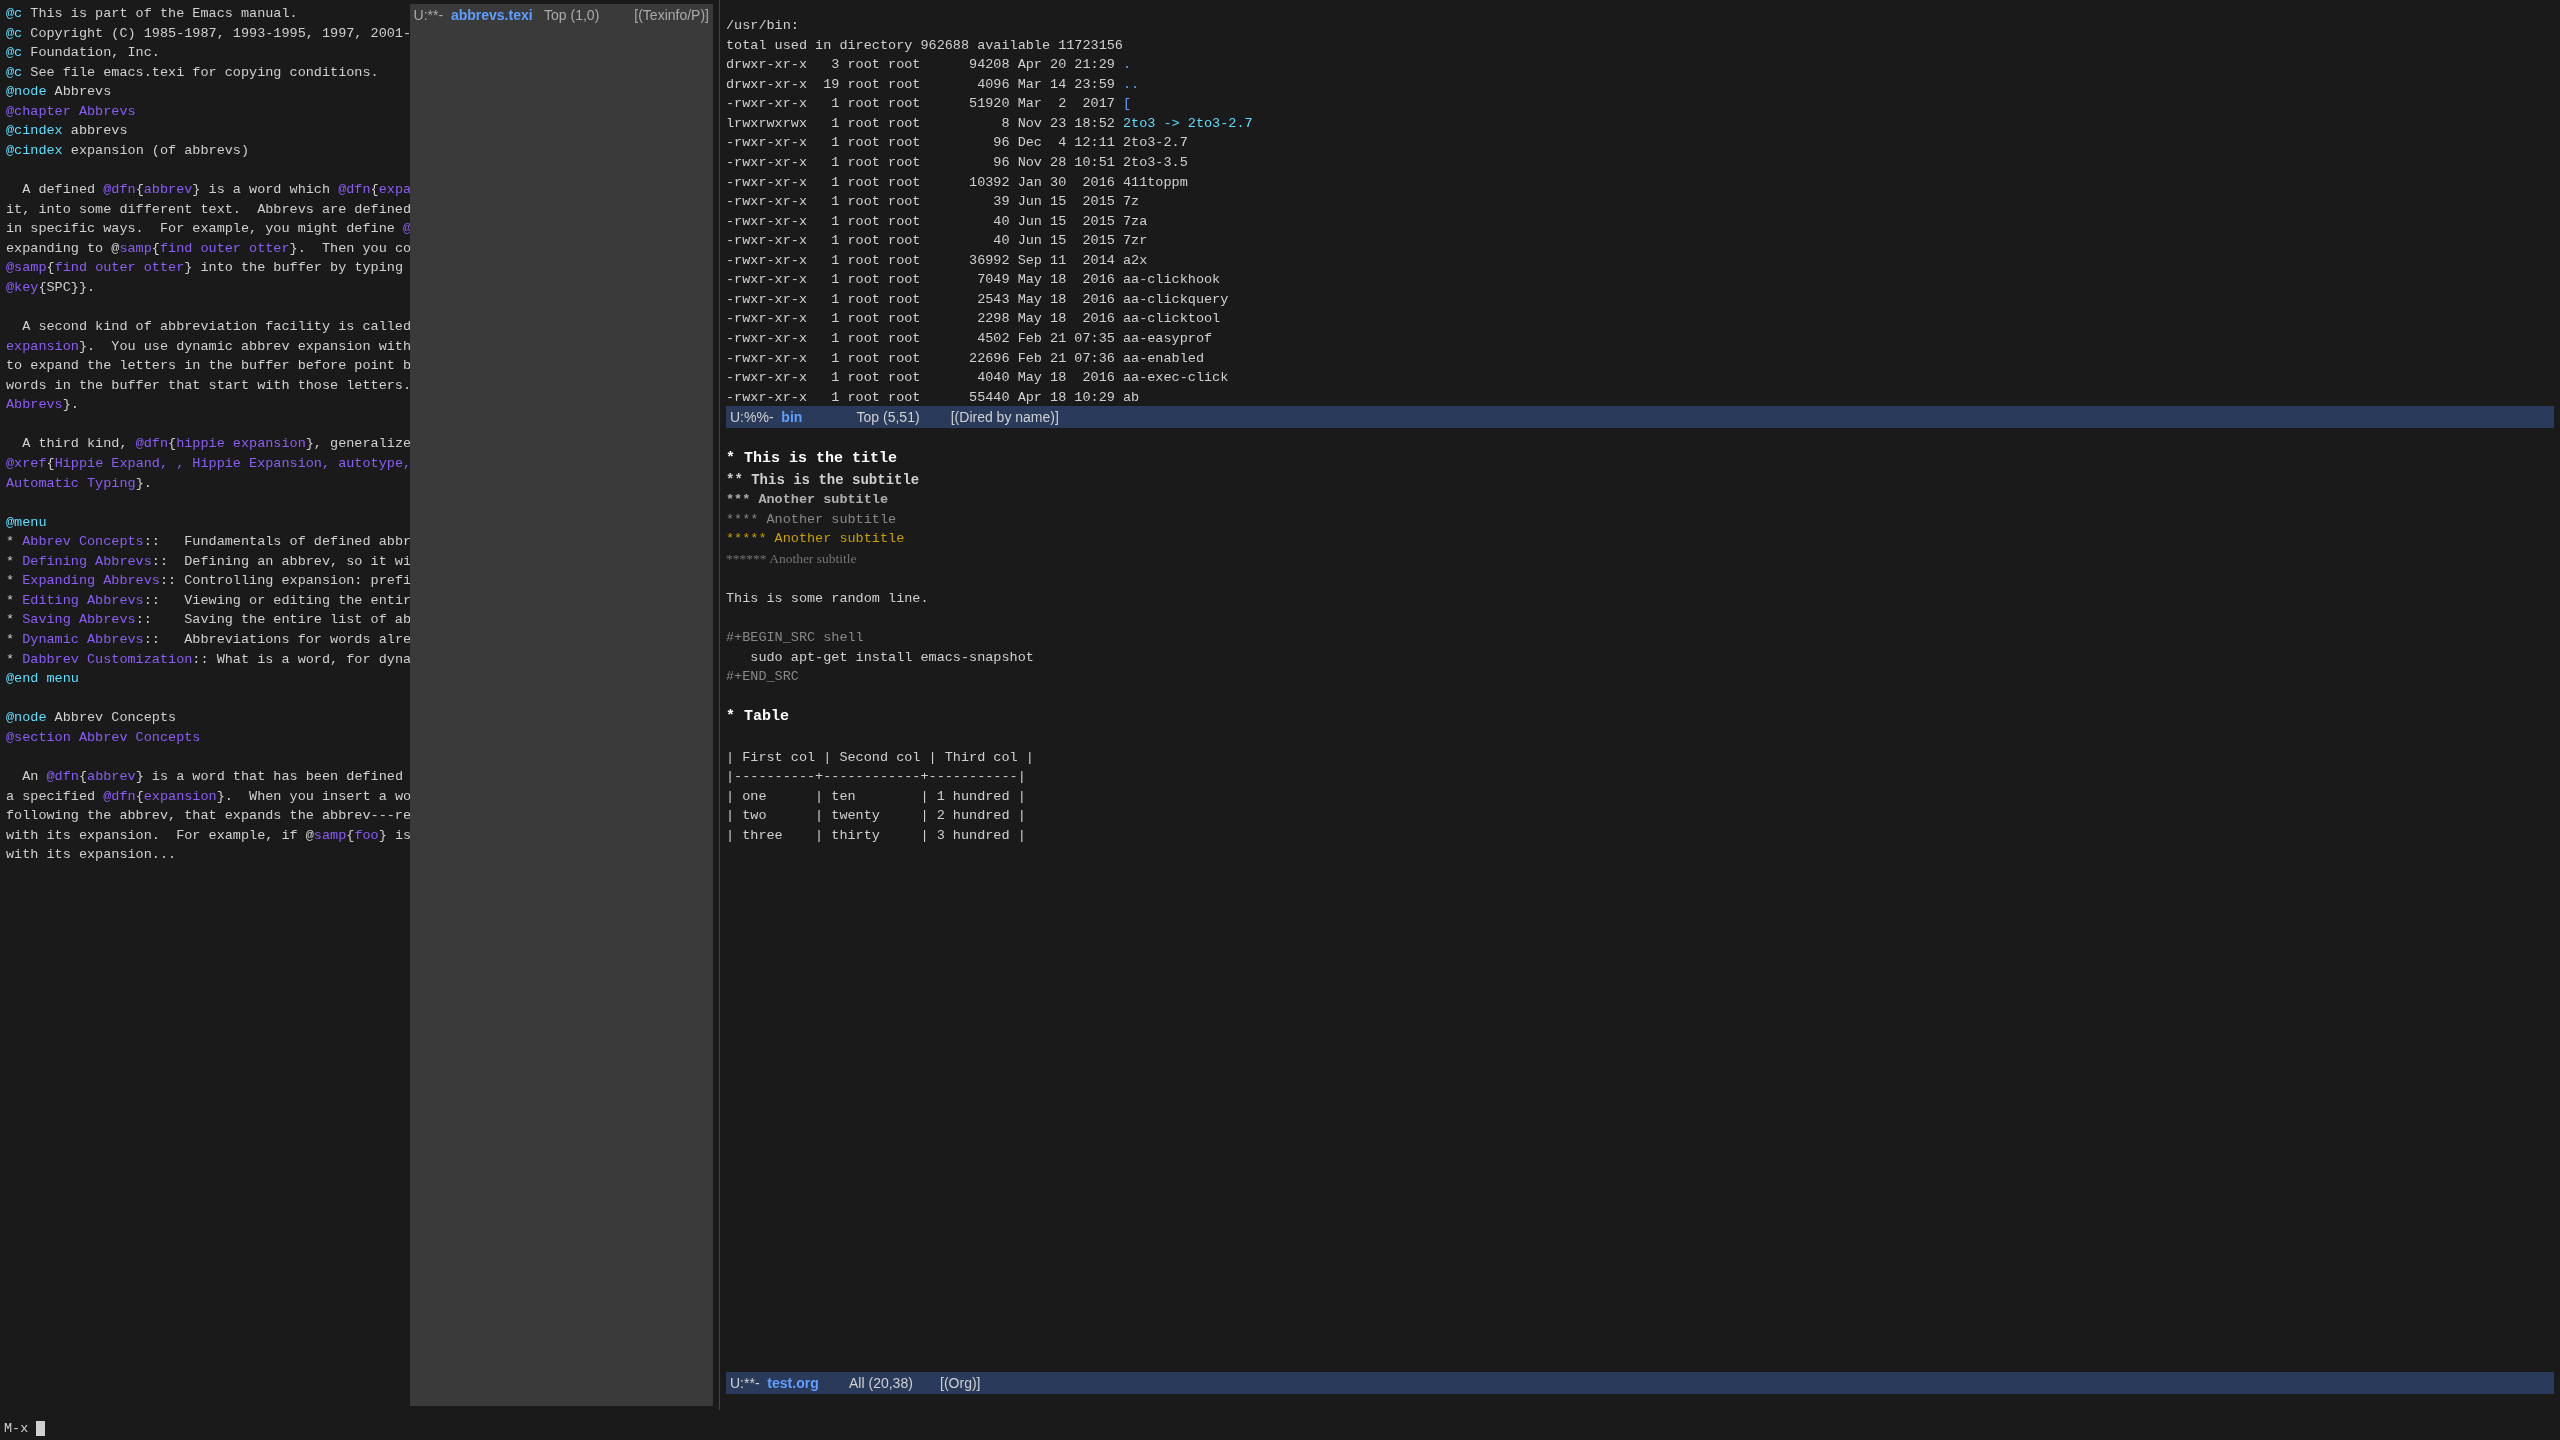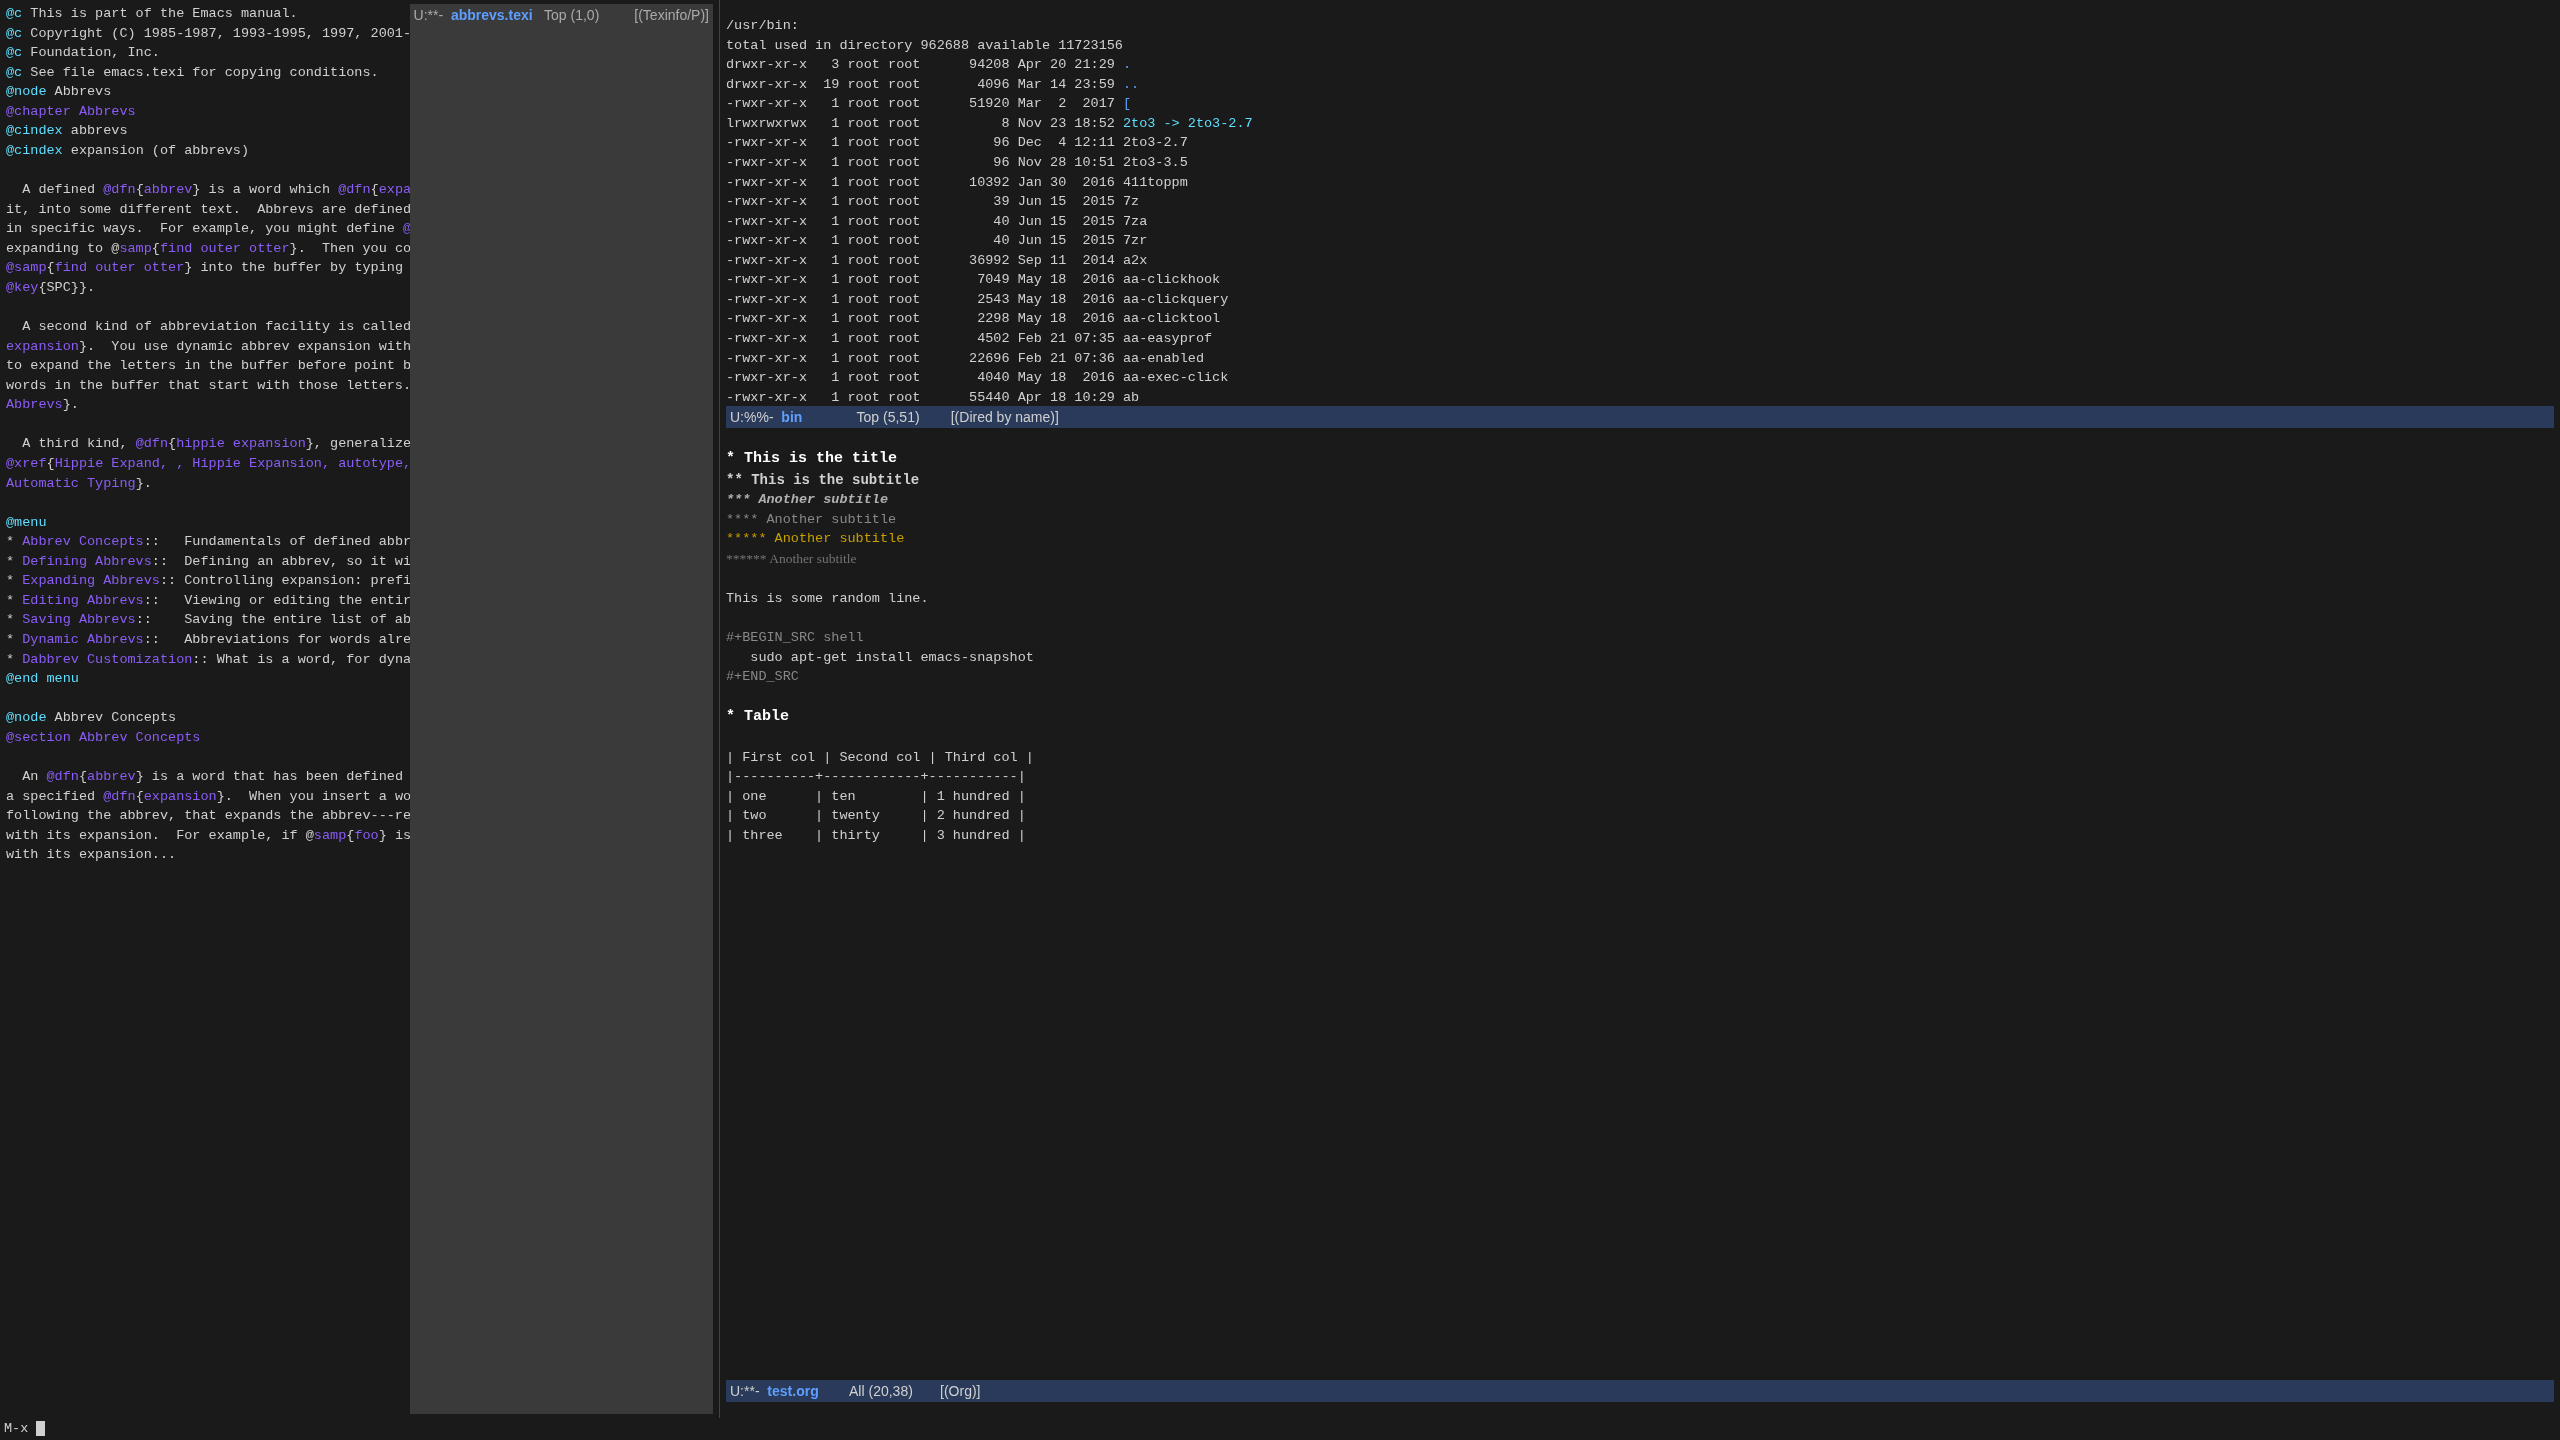--- a/index.html
+++ b/index.html
@@ -67,27 +67,28 @@
     }
     .echo-area {
       background: #1a1a1a;
       color: #d0d0d0;
       padding: 1px 4px;
       font-size: 13.5px;
       font-family: 'Courier New', Courier, monospace;
       white-space: pre;
       height: 22px;
       flex-shrink: 0;
+      margin-top: 8px;
     }
     
     .cyan { color: #5fdfff; }
     .blue-link { color: #8b5cf6; }
     .org-level1 { color: #ffffff; font-weight: bold; font-size: 15px; }
     .org-level2 { color: #d0d0d0; font-weight: bold; font-size: 14px; }
-    .org-level3 { color: #b0b0b0; font-weight: bold; font-style: italic; }
+    .org-level3 { color: #b0b0b0; font-weight: bold; }
     .org-level4 { color: #888888; }
     .org-level5 { color: #c8a000; }
     .org-level6 { color: #737373; font-family: Liberation Serif, serif; }
     .org-table { color: #d0d0d0; }
     .dired-symlink { color: #5fdfff; }
     .cursor {
       background: #d0d0d0;
       color: #1a1a1a;
     }
   </style>

